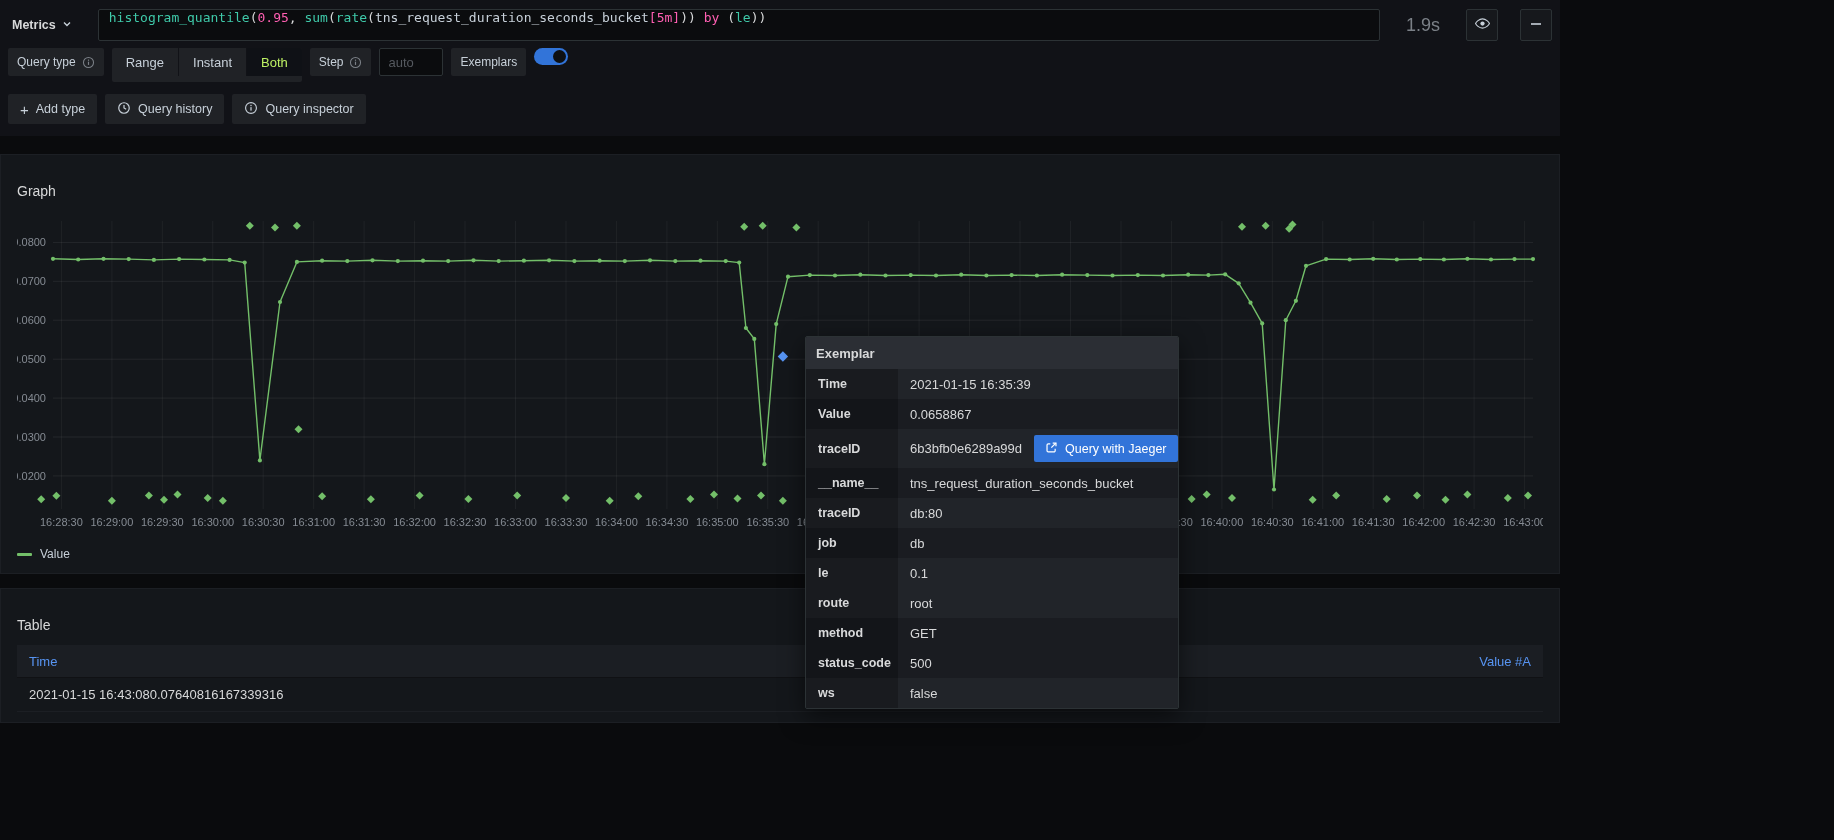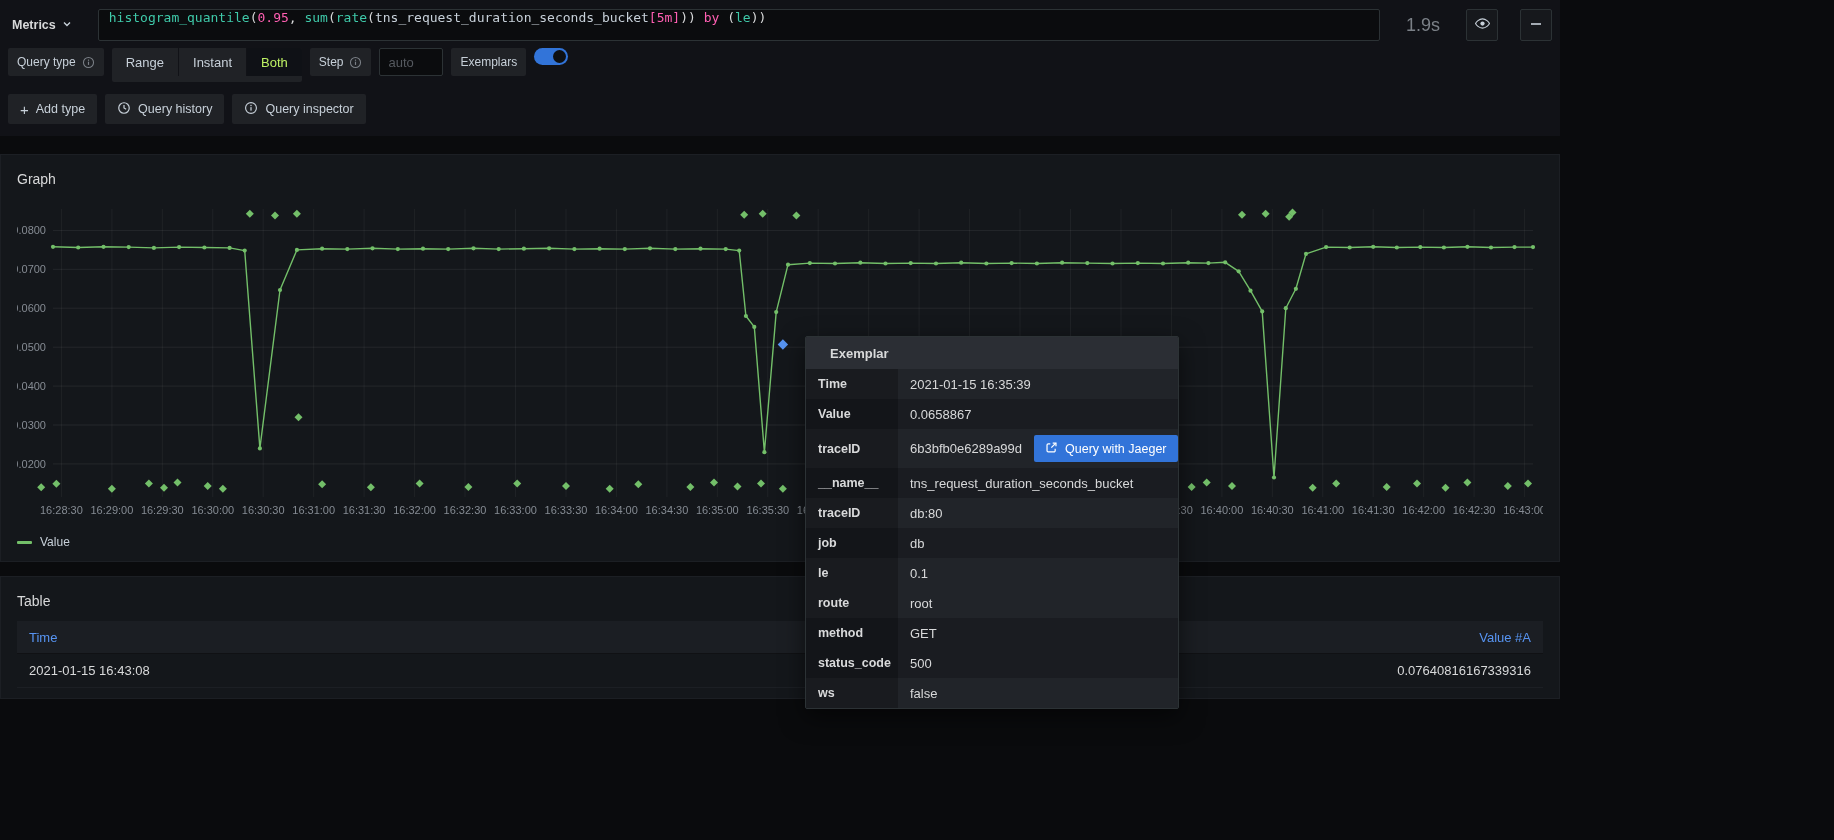--- a/index.html
+++ b/index.html
@@ -18,32 +18,32 @@
 .seg-btn{height:28px;padding:0 14px;background:transparent;border:none;border-left:1px solid #111217;color:#c7d0d9;font-size:13px;font-family:inherit;cursor:pointer}
 .seg-btn:first-child{border-left:none}
 .seg-btn.selected{color:#bef264;background:#0f1116}
 .step-input{width:64px;height:28px;background:#0b0c0e;border:1px solid #2c3235;border-radius:2px;color:#d8d9da;font-size:13px;padding:0 8px;font-family:inherit}
 .step-input::placeholder{color:#55595f}
 .toggle{position:relative;width:34px;height:17px;border-radius:9px;background:#3274d9;cursor:pointer;border:none}
 .toggle .knob{position:absolute;top:2px;right:2px;width:13px;height:13px;border-radius:50%;background:#0e1013}
 .actions-row{display:flex;align-items:center;gap:8px;margin-top:12px}
 .action-btn{display:flex;align-items:center;gap:7px;height:30px;padding:0 12px;background:#202226;border:none;border-radius:2px;color:#c7d0d9;font-size:12.5px;font-family:inherit;cursor:pointer}
 .plus-glyph{font-size:15px;line-height:1}
-.panel{background:#14171b;margin-top:18px;padding:16px 16px 8px;border:1px solid #1c1f24}
+.panel{background:#14171b;margin-top:18px;padding:28px 16px 8px;border:1px solid #1c1f24}
 .panel h2{font-size:14px;font-weight:500;color:#d8d9da;margin-bottom:12px}
 #chart{height:330px;overflow:hidden;cursor:crosshair}
 .axis-label{font-size:11px;fill:#858b93}
 .legend{display:flex;align-items:center;gap:8px;height:22px;font-size:12px;color:#c7d0d9;cursor:pointer;margin-top:2px}
 .legend .swatch{width:15px;height:3px;border-radius:1px;background:#73bf69}
 .table-panel{margin-top:14px;padding-bottom:10px}
 .tbl-header{display:flex;justify-content:space-between;align-items:center;height:33px;background:#1b1e23;padding:0 12px;border-bottom:1px solid #101114}
 .tbl-header .hcell{color:#5794f2;font-size:13px;cursor:pointer}
-.tbl-row{display:flex;justify-content:space-between;align-items:center;height:34px;padding:0 12px;border-bottom:1px solid #1c1f24;font-size:13px;color:#d8d9da}
+.tbl-row{display:flex;align-items:center;height:34px;padding:0 12px;border-bottom:1px solid #1c1f24;font-size:13px;color:#d8d9da}
 .exemplar-tooltip{position:absolute;left:805px;top:336px;width:374px;background:#1b1d22;border:1px solid #2c3235;border-radius:2px;box-shadow:0 8px 24px rgba(0,0,0,.55);z-index:20;overflow:hidden}
-.tt-header{height:32px;display:flex;align-items:center;padding:0 24px;background:#2b2e34;font-size:13px;font-weight:700;color:#d8d9da}
+.tt-header{height:32px;display:flex;align-items:center;padding:0 10px;background:#2b2e34;font-size:13px;font-weight:700;color:#d8d9da}
 .tt-row{display:flex;align-items:stretch}
 .tt-row.even{background:#212429}
 .tt-row.odd{background:#1a1c21}
 .tt-label{width:92px;flex:none;display:flex;align-items:center;padding-left:12px;font-size:12.5px;font-weight:700;color:#d8d9da;background:rgba(0,0,0,.24)}
 .tt-value{flex:1;display:flex;align-items:center;gap:12px;padding:6px 12px;font-size:13px;color:#d8d9da;min-height:30px}
 .jaeger-btn{display:flex;align-items:center;gap:7px;height:27px;padding:0 11px;background:#3274d9;border:none;border-radius:2px;color:#fff;font-size:12.5px;font-weight:400;font-family:inherit;cursor:pointer;white-space:nowrap}
 </style>
 </head>
 <body>
 

